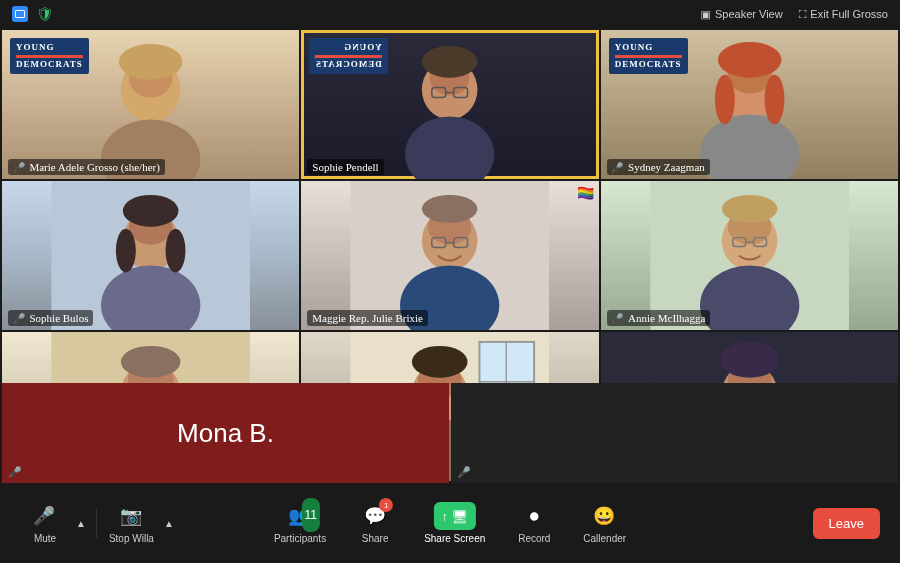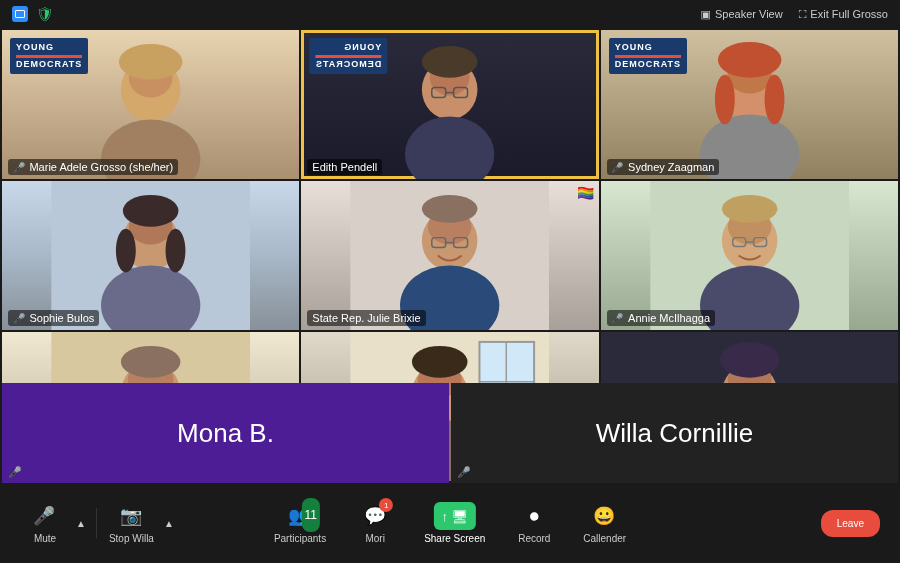--- a/index.html
+++ b/index.html
@@ -70,20 +70,21 @@
       grid-template-rows: repeat(3, 1fr);
       gap: 2px;
       background: #1a1a1a;
       padding: 2px;
     }
 
     .video-cell {
       position: relative;
       background: #2a2a2a;
       overflow: hidden;
+      font-family: Liberation Serif, serif;
     }
 
     .video-cell.active-speaker {
       outline: 3px solid #f0c040;
       outline-offset: -3px;
     }
 
     
     .participant-name {
       position: absolute;
@@ -215,22 +216,22 @@
       width: auto;
       font-size: 13px;
     }
     .share-screen-btn .tool-label { color: white; }
 
     .leave-btn {
       background: #e74c3c;
       color: white;
       border: none;
       padding: 8px 16px;
-      border-radius: 12px;
-      font-size: 10px;
+      border-radius: 6px;
+      font-size: 13px;
       cursor: pointer;
       font-weight: 500;
     }
 
     
     .badge {
       position: absolute;
       top: -4px; right: -4px;
       background: #e74c3c;
       color: white;
@@ -343,21 +344,21 @@
       <ellipse cx="100" cy="60" rx="28" ry="30" fill="#c8906a"></ellipse>
       <ellipse cx="100" cy="125" rx="45" ry="38" fill="#3a3a5a"></ellipse>
       <ellipse cx="100" cy="48" rx="20" ry="18" fill="#b87858"></ellipse>
       <ellipse cx="100" cy="32" rx="28" ry="16" fill="#4a3a2a"></ellipse>
 
       <rect x="82" y="58" width="14" height="10" rx="3" fill="none" stroke="#555" stroke-width="1.5"></rect>
       <rect x="104" y="58" width="14" height="10" rx="3" fill="none" stroke="#555" stroke-width="1.5"></rect>
       <line x1="96" y1="63" x2="104" y2="63" stroke="#555" stroke-width="1.5"></line>
     </svg>
     <div class="participant-name">
-      <span>Edith Pendell</span>
+      <span>Sophie Pendell</span>
     </div>
   </div>
 
   <div class="video-cell room-3">
     <div class="yd-badge">
       <span class="young">YOUNG</span>
       <div class="bar"></div>
       <span class="dems">DEMOCRATS</span>
     </div>
     <svg viewBox="0 0 200 150" class="face">
@@ -400,21 +401,21 @@
       <ellipse cx="100" cy="46" rx="22" ry="18" fill="#b88060"></ellipse>
       <ellipse cx="100" cy="28" rx="28" ry="14" fill="#8a7060"></ellipse>
 
       <rect x="82" y="57" width="14" height="10" rx="3" fill="none" stroke="#666" stroke-width="1.5"></rect>
       <rect x="104" y="57" width="14" height="10" rx="3" fill="none" stroke="#666" stroke-width="1.5"></rect>
       <line x1="96" y1="62" x2="104" y2="62" stroke="#666" stroke-width="1.5"></line>
 
       <path d="M88 75 Q100 85 112 75" fill="none" stroke="#a06040" stroke-width="2"></path>
     </svg>
     <div class="participant-name">
-      <span>State Rep. Julie Brixie</span>
+      <span>Maggie Rep. Julie Brixie</span>
     </div>
   </div>
 
   <div class="video-cell room-6">
     <svg viewBox="0 0 200 150" class="face">
       <rect width="200" height="150" fill="#c8d8c0"></rect>
       <ellipse cx="100" cy="60" rx="28" ry="30" fill="#d4a87a"></ellipse>
       <ellipse cx="100" cy="125" rx="50" ry="40" fill="#4a4a6a"></ellipse>
       <ellipse cx="100" cy="46" rx="22" ry="18" fill="#c09060"></ellipse>
       <ellipse cx="100" cy="28" rx="28" ry="14" fill="#c0a060"></ellipse>
@@ -482,27 +483,26 @@
     </svg>
     <div class="participant-name">
       <span class="mic-icon-small">🎤</span>
       <span>Maggie Callender</span>
     </div>
   </div>
 
 </div>
 
 <div style="position:absolute; bottom:80px; left:2px; right:2px; height:100px; display:flex; gap:2px; z-index:5;">
-  <div class="audio-only" style="flex:1; background:#4c1d95; position:relative;">
+  <div class="audio-only" style="flex:1; background:#7f1d1d; position:relative;">
     <div class="audio-only-name">Mona B.</div>
 
     <div style="position:absolute;bottom:4px;left:6px;color:#ccc;font-size:11px;">🎤</div>
   </div>
   <div class="audio-only" style="flex:1; background:#222; position:relative;">
-    <div class="audio-only-name">Willa Cornillie</div>
     <div style="position:absolute;bottom:4px;left:6px;color:#ccc;font-size:11px;">🎤</div>
   </div>
 </div>
 
 <div id="toolbar">
 
   <div class="toolbar-left">
     <div class="tool-btn">
       <div class="tool-icon">🎤</div>
       <span class="tool-label">Mute</span>
@@ -523,21 +523,21 @@
         <span style="position:absolute;top:-4px;right:-6px;background:#15803d;color:white;font-size:12px;padding:10px 3px;border-radius:8px;">11</span>
       </div>
       <span class="tool-label">Participants</span>
     </div>
 
     <div class="tool-btn">
       <div class="tool-icon" style="position:relative;">
         💬
         <span class="badge">1</span>
       </div>
-      <span class="tool-label">Mori</span>
+      <span class="tool-label">Share</span>
     </div>
 
     <div class="tool-btn share-screen-btn">
       <div class="tool-icon" style="background:#2dc76d;border-radius:6px;padding:3px 8px;width:auto;color:white;font-size:13px;">↑ 🖥</div>
       <span class="tool-label" style="color:white;">Share Screen</span>
     </div>
 
     <div class="tool-btn">
       <div class="tool-icon">⏺</div>
       <span class="tool-label">Record</span>

